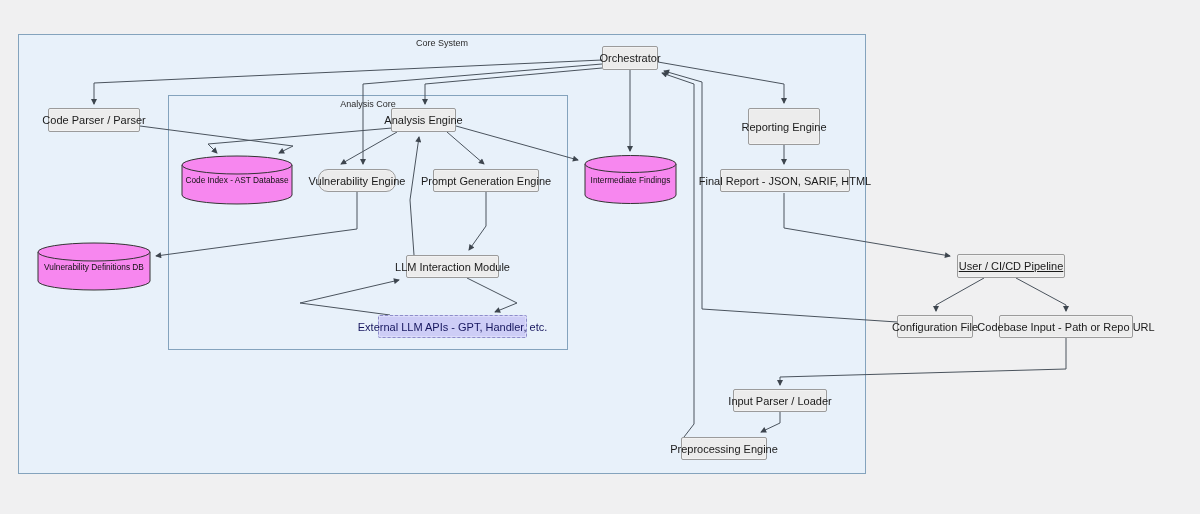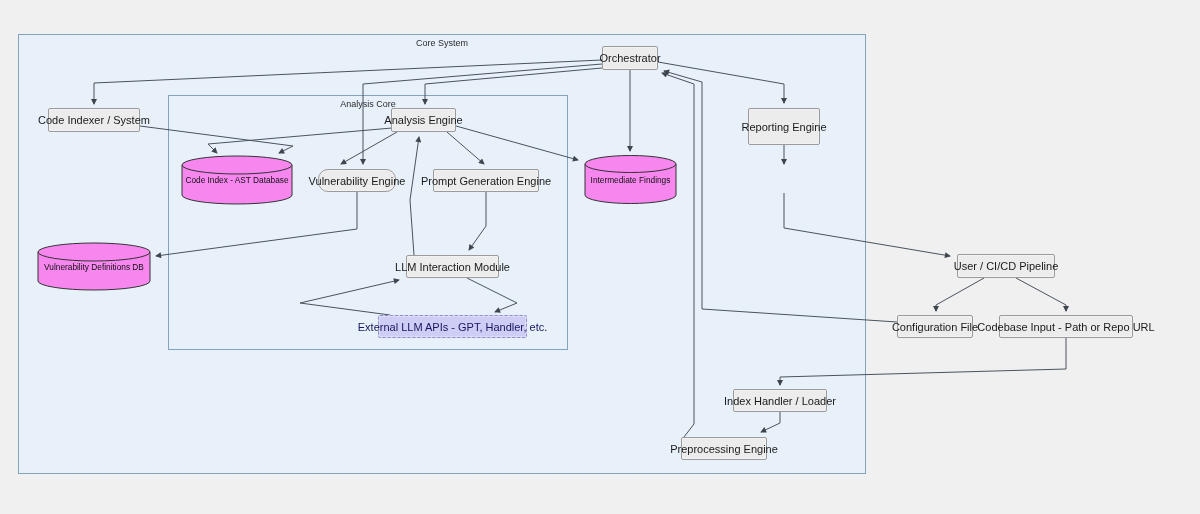--- a/index.html
+++ b/index.html
@@ -95,42 +95,43 @@
     <path class="edge" marker-end="url(#arrow)" d="M984,278 L936,305 L936,311"></path>
     <path class="edge" marker-end="url(#arrow)" d="M1016,278 L1066,305 L1066,311"></path>
     <path class="edge" marker-end="url(#arrow)" d="M1066,338 L1066,369 L780,377 L780,385"></path>
     <path class="edge" marker-end="url(#arrow)" d="M897,322 L702,309 L702,82 L664,71"></path>
     <path class="edge" marker-end="url(#arrow)" d="M684,437 L694,424 L694,84 L662,73"></path>
     <path class="edge" marker-end="url(#arrow)" d="M780,412 L780,423 L761,432"></path>
   </svg>
 
   <div class="node" style="left:602px;top:46px;width:56px;height:24px;">Orchestrator</div>
 
-  <div class="node" style="left:48px;top:108px;width:92px;height:24px;">Code Indexer / System</div>
+  <div class="node" style="left:48px;top:108px;width:92px;height:24px;">Code Parser / Parser</div>
 
   <div class="node" style="left:391px;top:108px;width:65px;height:24px;">Analysis Engine</div>
 
   <div class="node" style="left:318px;top:169px;width:78px;height:23px;border-radius:10px;">Vulnerability Engine</div>
 
   <div class="node" style="left:433px;top:169px;width:106px;height:23px;">Prompt Generation Engine</div>
 
   <div class="node" style="left:406px;top:255px;width:93px;height:23px;">LLM Interaction Module</div>
 
   <div class="node external" style="left:378px;top:315px;width:149px;height:23px;">External LLM APIs - GPT, Handler, etc.</div>
 
   <div class="node" style="left:748px;top:108px;width:72px;height:37px;">Reporting Engine</div>
 
+  <div class="node" style="left:720px;top:169px;width:130px;height:23px;">Final Report - JSON, SARIF, HTML</div>
 
-  <div class="node" style="left:957px;top:254px;width:98px;height:24px;">User / CI/CD Pipeline</div>
+  <div class="node" style="left:957px;top:254px;width:108px;height:24px;text-decoration:underline;">User / CI/CD Pipeline</div>
 
   <div class="node" style="left:897px;top:315px;width:76px;height:23px;text-align:right;">Configuration File</div>
 
   <div class="node" style="left:999px;top:315px;width:134px;height:23px;text-align:center;">Codebase Input - Path or Repo URL</div>
 
-  <div class="node" style="left:733px;top:389px;width:94px;height:23px;">Index Handler / Loader</div>
+  <div class="node" style="left:733px;top:389px;width:94px;height:23px;">Input Parser / Loader</div>
 
   <div class="node" style="left:681px;top:437px;width:86px;height:23px;">Preprocessing Engine</div>
 
   <div class="cyl-label" style="left:182px;top:168px;width:110px;height:24px;">Code Index - AST Database</div>
 
   <div class="cyl-label" style="left:585px;top:168px;width:91px;height:24px;">Intermediate Findings</div>
 
   <div class="cyl-label" style="left:38px;top:255px;width:112px;height:24px;">Vulnerability Definitions DB</div>
 
 </div>

